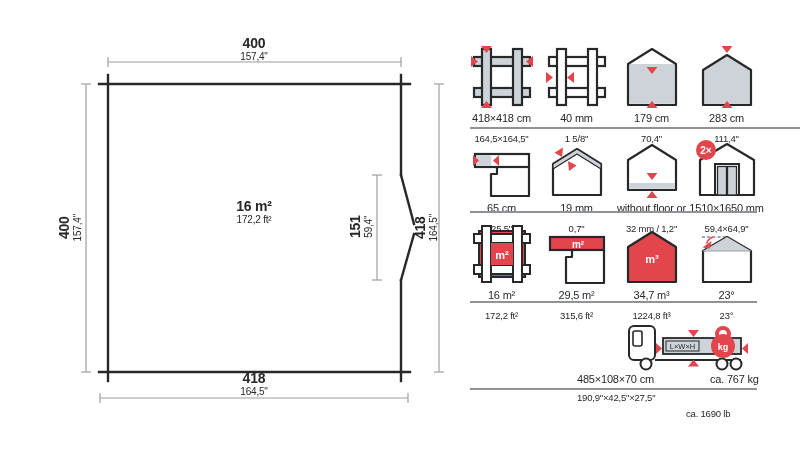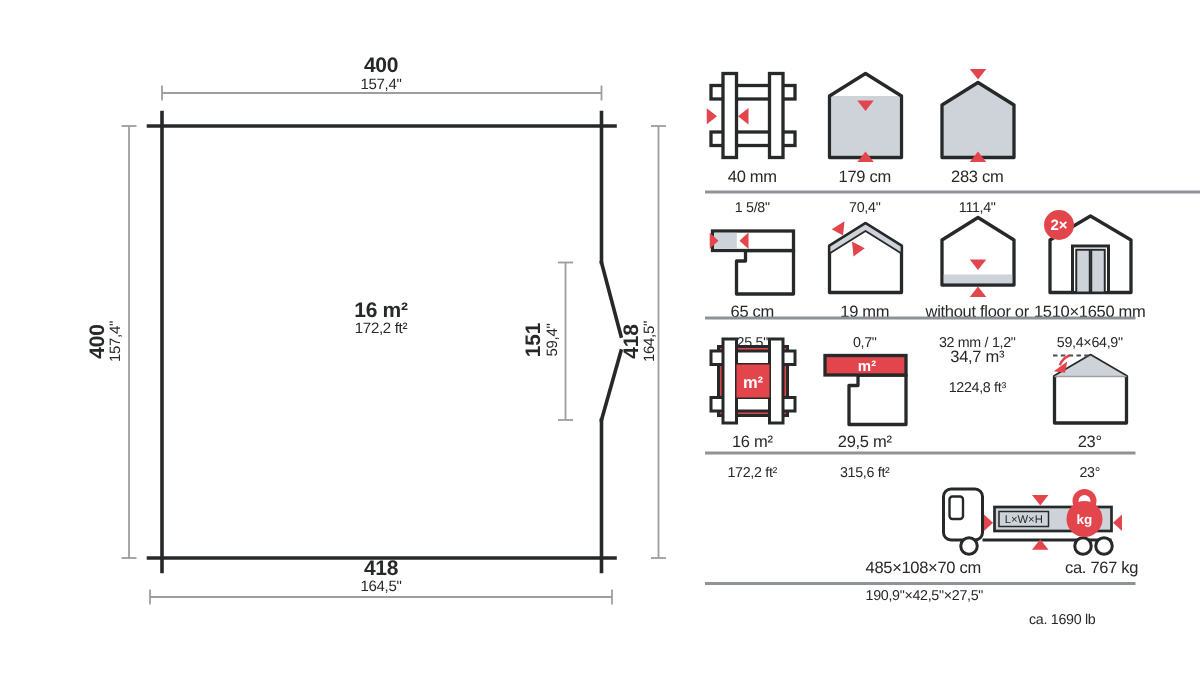--- a/index.html
+++ b/index.html
@@ -89,20 +89,40 @@
   </div>
   <div class="abs ctr" style="left:150px;top:199px;width:120px;">
     <div class="metric">16 m²</div>
     <div class="imperial">172,2 ft²</div>
   </div>
 
   <div class="spec-row r1" style="top:42px;">
     <div class="spec-cell">
       <div class="icon-box">
         <svg width="62" height="62" viewBox="0 0 62 62">
+          <g fill="#cdd3d9" stroke="#26282a" stroke-width="2.2">
+            <rect x="3" y="11" width="56" height="9"></rect>
+              <rect x="3" y="42" width="56" height="9"></rect>
+            <rect x="11" y="3" width="9" height="56"></rect>
+              <rect x="42" y="3" width="9" height="56"></rect>
+          </g>
+          <g fill="#e2454c">
+            <polygon points="10,0 21,0 15.5,7"></polygon>
+              <polygon points="10,62 21,62 15.5,55"></polygon>
+            <polygon points="0,10 0,21 7,15.5"></polygon>
+              <polygon points="62,10 62,21 55,15.5"></polygon>
+          </g>
+        </svg>
+      </div>
+      <div class="cm">418×418 cm</div>
+      <div class="in">164,5×164,5"</div>
+    </div>
+    <div class="spec-cell">
+      <div class="icon-box">
+        <svg width="62" height="62" viewBox="0 0 62 62">
           <g fill="#ffffff" stroke="#26282a" stroke-width="2.2">
             <rect x="3" y="11" width="56" height="9"></rect>
               <rect x="3" y="42" width="56" height="9"></rect>
             <rect x="11" y="3" width="9" height="56"></rect>
               <rect x="42" y="3" width="9" height="56"></rect>
           </g>
           <g fill="#e2454c">
             <polygon points="0,26 0,37 7,31.5"></polygon>
               <polygon points="28,26 28,37 21,31.5"></polygon>
           </g>
@@ -225,20 +245,26 @@
         <svg width="58" height="56" viewBox="0 0 58 56">
           <polygon points="24,21 24,28 18,28 18,54 56,54 56,21" fill="#ffffff" stroke="#26282a" stroke-width="2.2" stroke-linejoin="round"></polygon>
           <rect x="2" y="8" width="54" height="13" fill="#e2454c" stroke="#26282a" stroke-width="2.2"></rect>
           <text x="30" y="18.5" font-size="10" font-weight="bold" fill="#ffffff" text-anchor="middle" font-family="Liberation Sans, sans-serif">m²</text>
         </svg>
       </div>
       <div class="cm">29,5 m²</div>
       <div class="in">315,6 ft²</div>
     </div>
     <div class="spec-cell">
+      <div class="icon-box">
+        <svg width="56" height="58" viewBox="0 0 56 58">
+          <polygon points="4,20 28,5 52,20 52,55 4,55" fill="#e2454c" stroke="#26282a" stroke-width="2.2" stroke-linejoin="round"></polygon>
+          <text x="28" y="36" font-size="11" font-weight="bold" fill="#ffffff" text-anchor="middle" font-family="Liberation Sans, sans-serif">m³</text>
+        </svg>
+      </div>
       <div class="cm">34,7 m³</div>
       <div class="in">1224,8 ft³</div>
     </div>
     <div class="spec-cell">
       <div class="icon-box">
         <svg width="56" height="54" viewBox="0 0 56 54">
           <polygon points="4,20 28,6 52,20 52,51 4,51" fill="#ffffff" stroke="#26282a" stroke-width="2.2" stroke-linejoin="round"></polygon>
           <polygon points="4,20 28,6 52,20" fill="#cdd3d9"></polygon>
           <line x1="4" y1="20" x2="52" y2="20" stroke="#9c9ea0" stroke-width="1"></line>
           <line x1="3" y1="6" x2="28" y2="6" stroke="#4a4d50" stroke-width="1.2" stroke-dasharray="3,2.2"></line>

